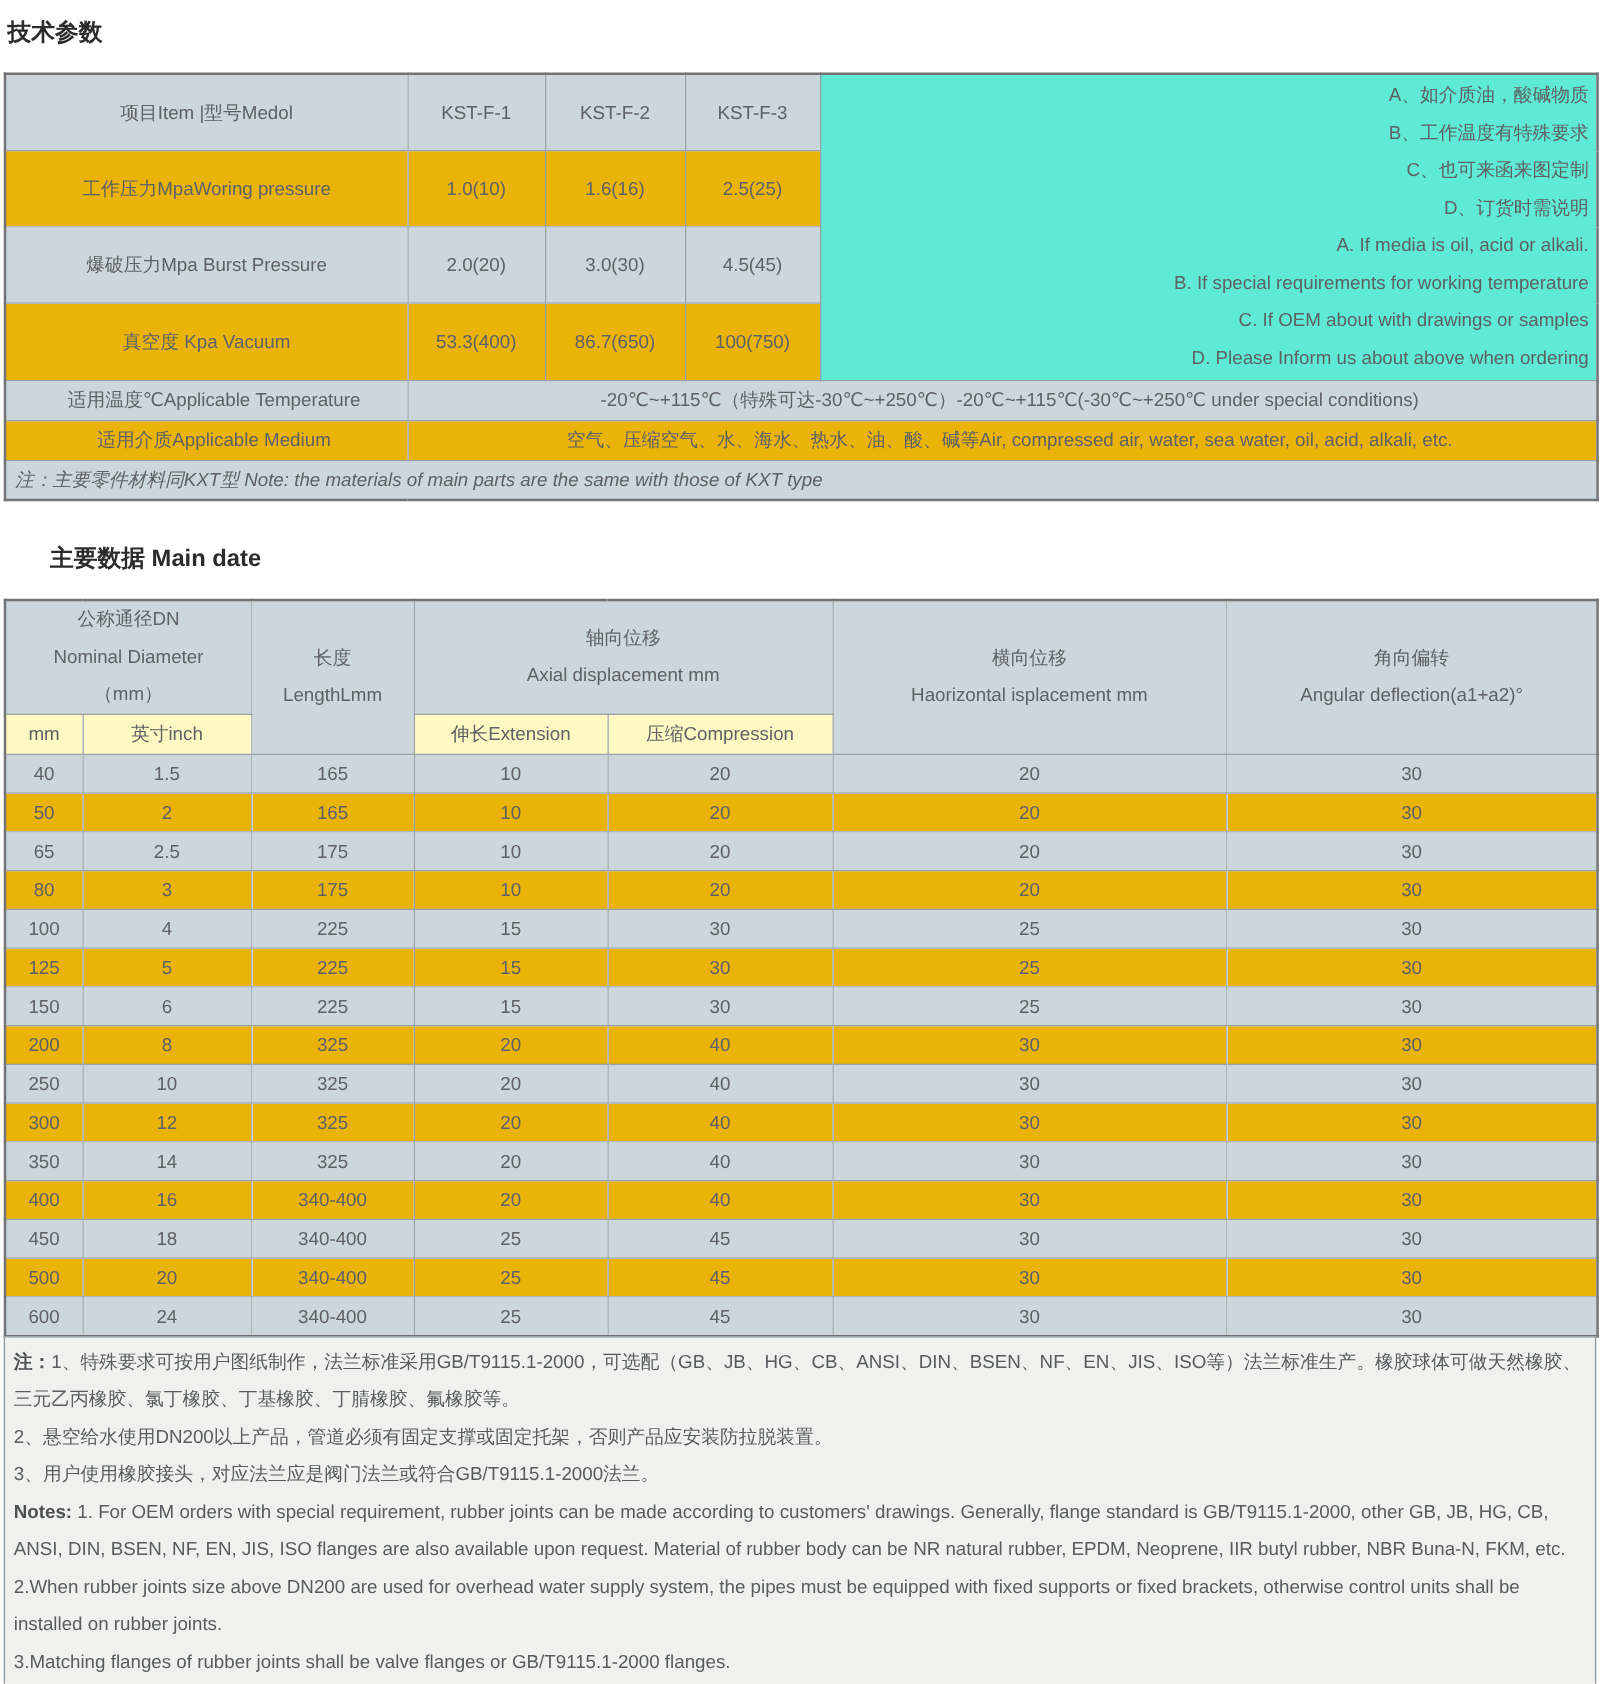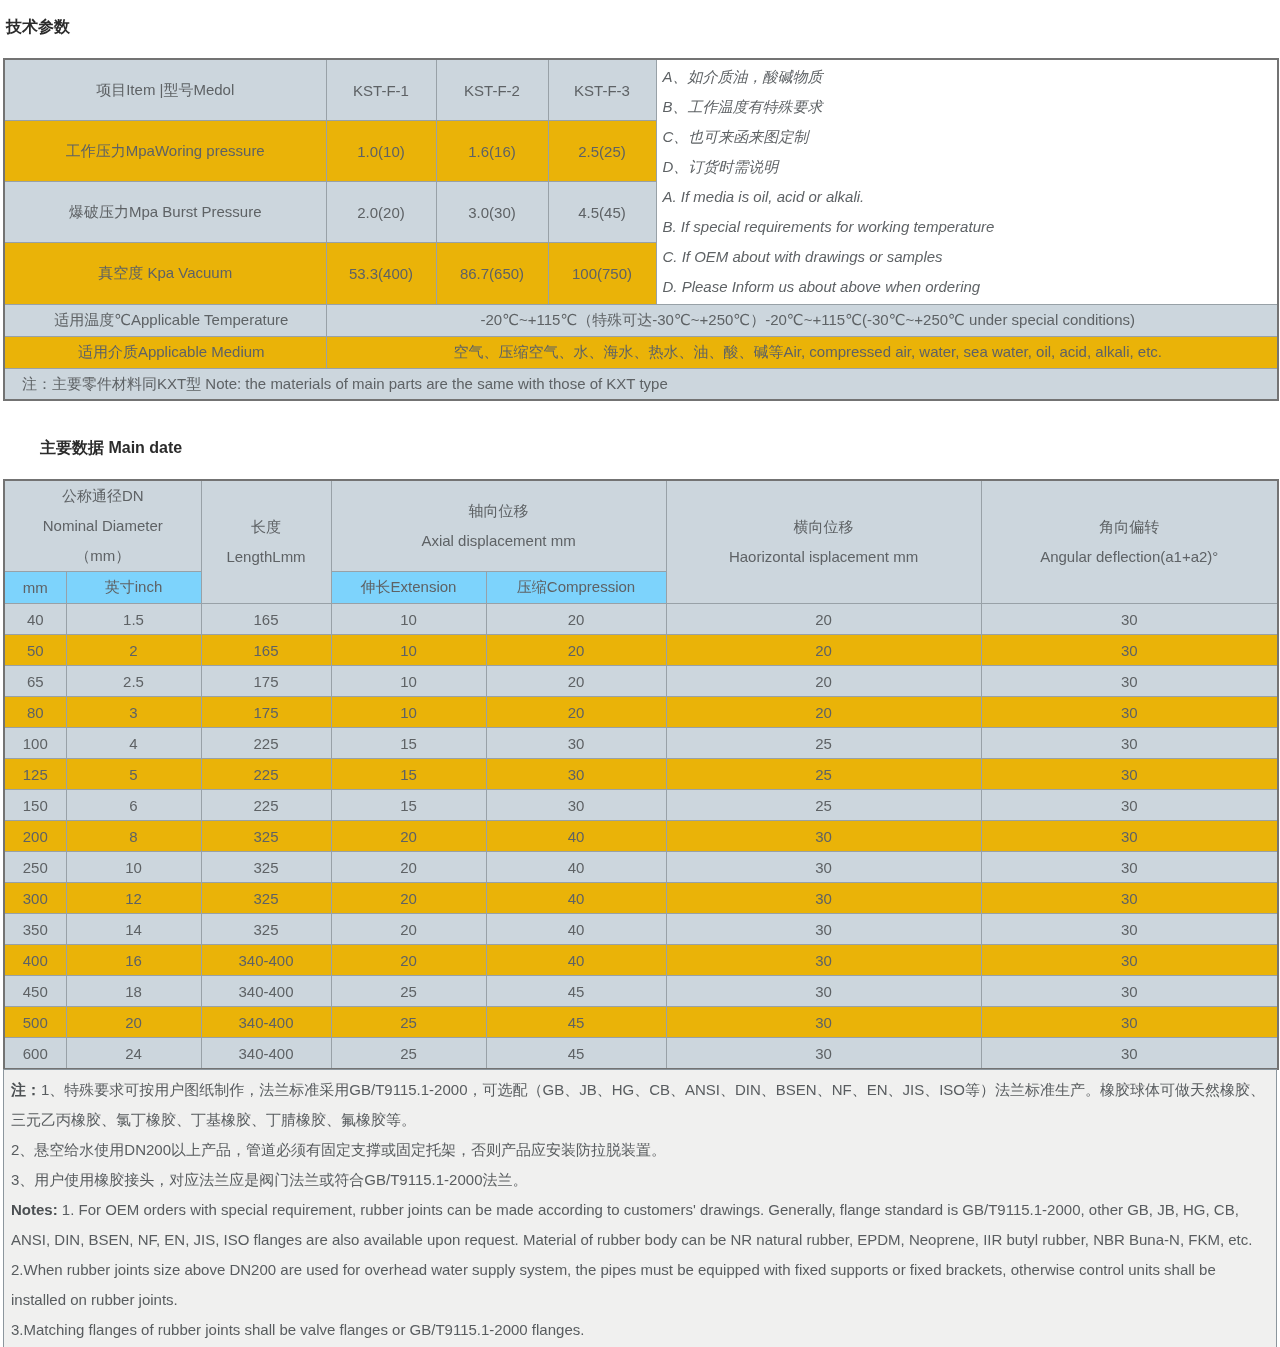--- a/index.html
+++ b/index.html
@@ -3,21 +3,21 @@
 <meta charset="utf-8">
 <style>
   html,body { margin:0; padding:0; background:#ffffff; }
   body {
     width:1280px; height:1347px;
     font-family:"Liberation Sans","DejaVu Sans",sans-serif;
     color:#5e6265;
     -webkit-font-smoothing:antialiased;
   }
   .section-title {
-    font-size:16px; font-weight:bold; color:#2b2b2b;
+    font-size:19px; font-weight:bold; color:#2b2b2b;
     margin:0; padding:14px 0 0 6px; line-height:26px;
   }
   .section-title.second { padding-top:34px; padding-bottom:0;padding-left:40px; }
 
   table {
     border-collapse:collapse; table-layout:fixed;
     margin:18px 0 0 3px; width:1274px;
     border:2px solid #737373;
   }
   th, td {
@@ -28,28 +28,28 @@
   .blue { background:#ccd6dd; }
   .light { background:#eab308;margin-left:47px; }
 
   
   .r60 td, .r60 th { height:60px; }
   .r61 td { height:61px; }
   .r31 td { height:31px;padding-left:12px; }
   .r30 td { height:30px; }
 
   td.side {
-    text-align:left; padding:0 6px; background:#ffffff;font-style:italic;
+    text-align:right; padding:0 6px; background:#5eead4;
   }
   td.side div { line-height:30px; white-space:nowrap; }
-  td.left-cell { text-align:left; padding-left:17px; }
+  td.left-cell { text-align:left; padding-left:7px;font-style:italic; }
 
   
   .hA th { height:88px; }
-  .hB th { height:31px; background:#7dd3fc; }
+  .hB th { height:31px; background:#fef9c3; }
   th div { line-height:30px; }
   .main-table td { height:30px; }
 
   .notes-box {
     box-sizing:border-box;
     width:1274px; margin:-1px 0 0 3px;
     border:1px solid #8c969d;
     background:#f0f0ef;
     padding:5px 8px 9px 7px;
     color:#585c5f; font-size:15px;

